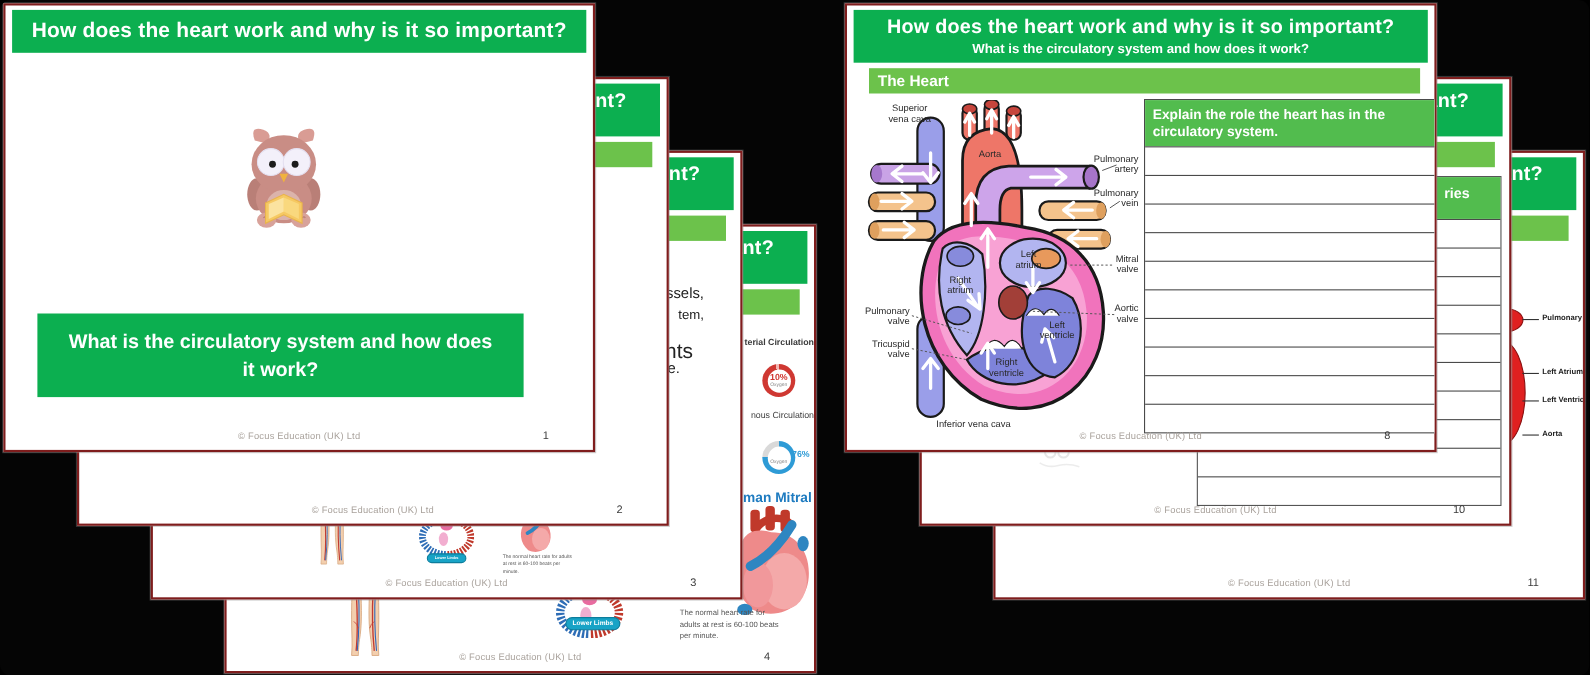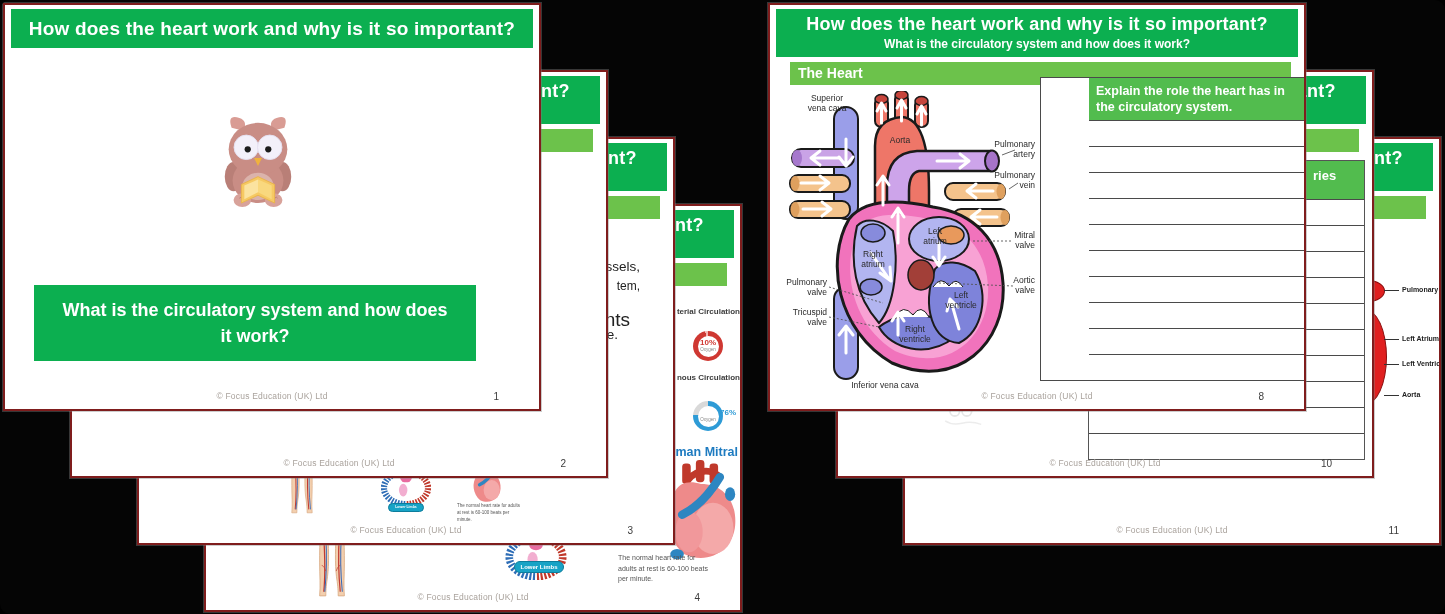--- a/index.html
+++ b/index.html
@@ -60,21 +60,21 @@
     <div class="sbar"></div>
 
     <div class="frag-r" style="right:0;top:101px;font-size:8px;font-weight:bold;color:#3d3d3d;">terial Circulation</div>
     <div class="donut" style="left:487px;top:125px;width:30px;height:30px;background:conic-gradient(#cf3832 0 97%,#f2b6b2 97% 100%);">
       <div class="dinner">
         <div class="dpct" style="color:#cf3832;">10%</div>
         <div class="doxy">Oxygen</div>
       </div>
     </div>
 
-    <div class="frag-r" style="right:0;top:167px;font-size:8px;font-weight:bold;color:#3d3d3d;margin-left:40px;">nous Circulation</div>
+    <div class="frag-r" style="right:0;top:167px;font-size:8px;font-weight:normal;color:#3d3d3d;margin-left:40px;">nous Circulation</div>
     <div class="donut" style="left:487px;top:195px;width:30px;height:30px;background:conic-gradient(#2e9bd6 0 76%,#d9d9d9 76% 100%);">
       <div class="dinner">
         <div class="dpct" style="color:#2e9bd6;margin-left:40px;">76%</div>
         <div class="doxy">Oxygen</div>
       </div>
     </div>
 
     <div class="frag-r" style="right:2px;top:239px;font-size:12.5px;font-weight:bold;color:#1e7bc0;">man Mitral</div>
 
     <svg viewBox="0 0 50 62" style="position:absolute;left:452px;top:254px;width:86px;height:106px;">
@@ -358,21 +358,21 @@
       <text class="dl" x="40" y="203.5" text-anchor="end">valve</text>
       <text class="dl" x="40" y="224" text-anchor="end">Tricuspid</text>
       <text class="dl" x="40" y="233.5" text-anchor="end">valve</text>
       <text class="dl" x="128" y="241" text-anchor="middle">Right</text>
       <text class="dl" x="128" y="250.5" text-anchor="middle">ventricle</text>
       <text class="dl" x="174" y="207" text-anchor="middle">Left</text>
       <text class="dl" x="174" y="216.5" text-anchor="middle">ventricle</text>
       <text class="dl" x="98" y="297" text-anchor="middle">Inferior vena cava</text>
     </svg>
 
-    <div class="tbl" style="left:270px;top:72px;width:273px;border-color:#4a4a4a;padding-left:48px;">
+    <div class="tbl" style="left:270px;top:85px;width:273px;border-color:#4a4a4a;">
       <div class="tbl-head" style="font-size:12.5px;">Explain the role the heart has in the circulatory system.</div>
       <div class="trow" style="height:25px;"></div>
       <div class="trow" style="height:25px;"></div>
       <div class="trow" style="height:25px;"></div>
       <div class="trow" style="height:25px;"></div>
       <div class="trow" style="height:25px;"></div>
       <div class="trow" style="height:25px;"></div>
       <div class="trow" style="height:25px;"></div>
       <div class="trow" style="height:25px;"></div>
       <div class="trow" style="height:25px;"></div>

